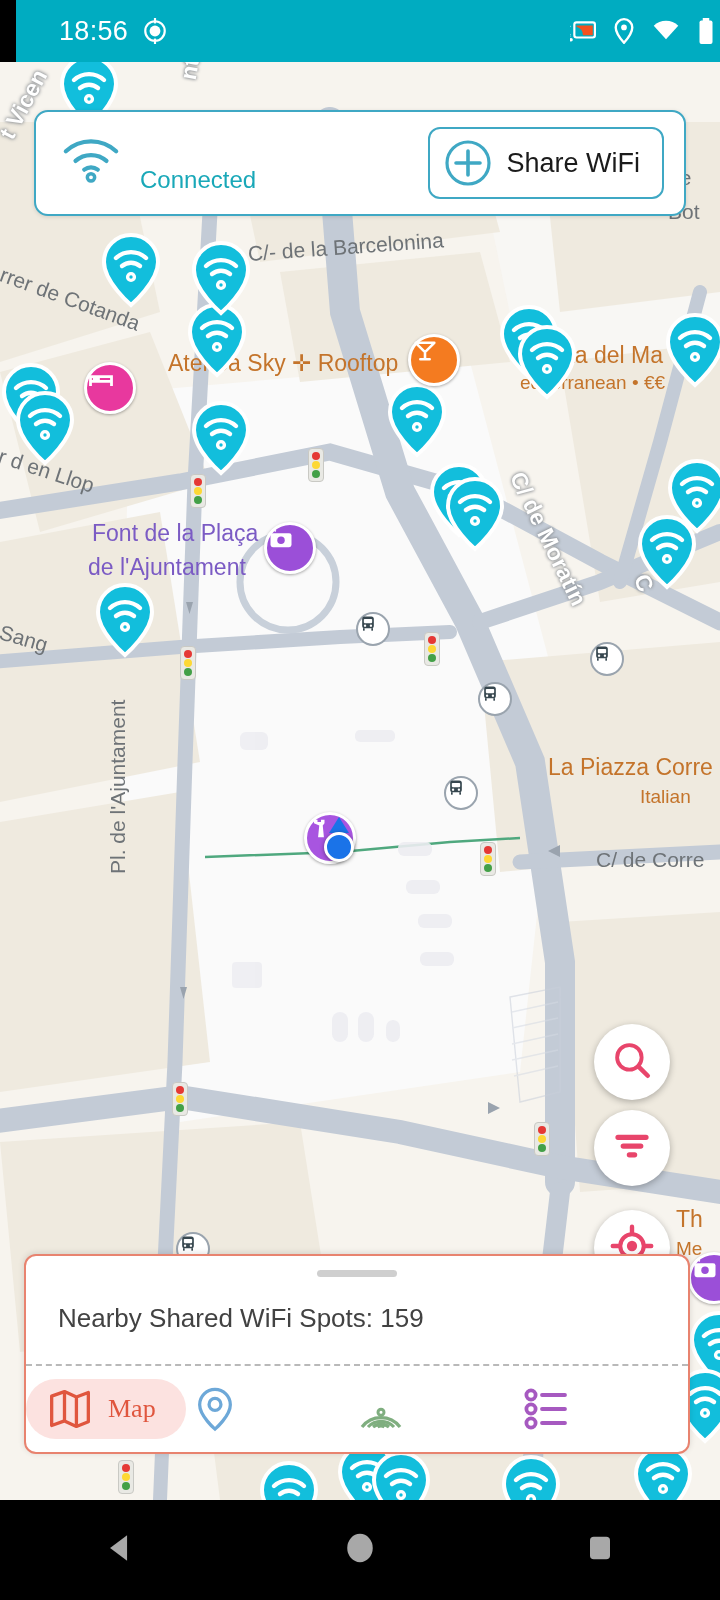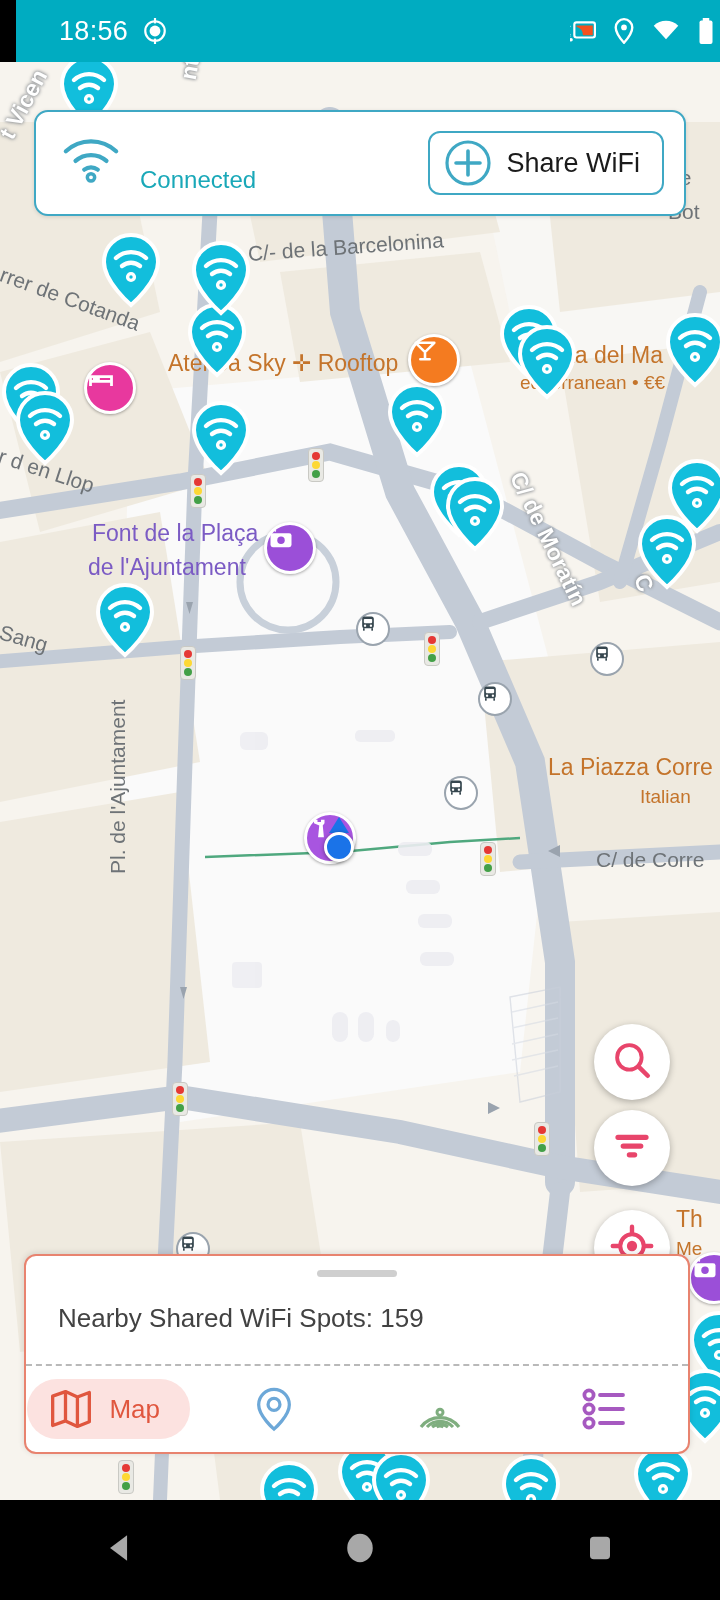--- a/index.html
+++ b/index.html
@@ -57,21 +57,21 @@
   
   .topcard{
     position:absolute; top:110px; left:34px; width:652px; height:106px;
     background:#fff; border:2px solid #3FA8C4; border-radius:14px;
     display:flex; align-items:center; z-index:40;
     box-shadow:0 1px 4px rgba(0,0,0,.12);
   }
   .tc-wifi{ margin-left:26px; margin-top:-4px; }
   .tc-status{ color:#19A8B8; font-size:24px; margin-left:20px; margin-top:34px; }
   .sharebtn{
-    margin-left:auto; margin-right:20px; height:64px; border:2px solid #3FA8C4;
+    margin-left:auto; margin-right:20px; height:72px; border:2px solid #3FA8C4;
     border-radius:12px; display:flex; align-items:center; padding:0 22px 0 14px;
     background:#fff;
   }
   .sharebtn span{ font-size:27px; color:#1b1b1b; margin-left:14px; }
 
   
   .fab{ position:absolute; width:76px; height:76px; border-radius:50%; background:#fff;
         display:flex; align-items:center; justify-content:center; z-index:45;
         box-shadow:0 2px 7px rgba(0,0,0,.28); }
 
@@ -80,21 +80,21 @@
     position:absolute; left:24px; bottom:146px; width:666px; height:200px;
     background:#fff; border:2px solid #E8836F; border-radius:12px; z-index:50;
     box-shadow:0 -1px 6px rgba(0,0,0,.12);
   }
   .handle{ width:80px; height:7px; border-radius:4px; background:#cfcfcf;
            margin:14px auto 0 auto; }
   .sheet-title{ font-size:26px; color:#424242; margin:26px 0 0 32px; }
   .dash{ position:absolute; left:0; right:0; top:108px; border-top:2px dashed #b9b9b9; }
   .tabs{ position:absolute; left:0; right:0; top:110px; bottom:0;
          display:flex; align-items:center; }
-  .tab{ flex:1; display:flex; align-items:center; justify-content:center; height:100%; }
+  .tab{ flex:1; display:flex; align-items:center; height:100%;font-family:Liberation Serif, serif; }
   .tab.active .pill{ background:#FCE2E0; border-radius:40px; padding:8px 30px 8px 22px;
                      display:flex; align-items:center; }
   .tab .pill{ display:flex; align-items:center; }
   .tab-label{ font-size:26px; color:#E0563E; margin-left:16px; }
 
   
   .navbar{ position:absolute; bottom:0; left:0; width:720px; height:100px;
            background:#000; display:flex; align-items:center; z-index:70; }
   .navbtn{ flex:1; display:flex; align-items:center; justify-content:center; }
 </style>

